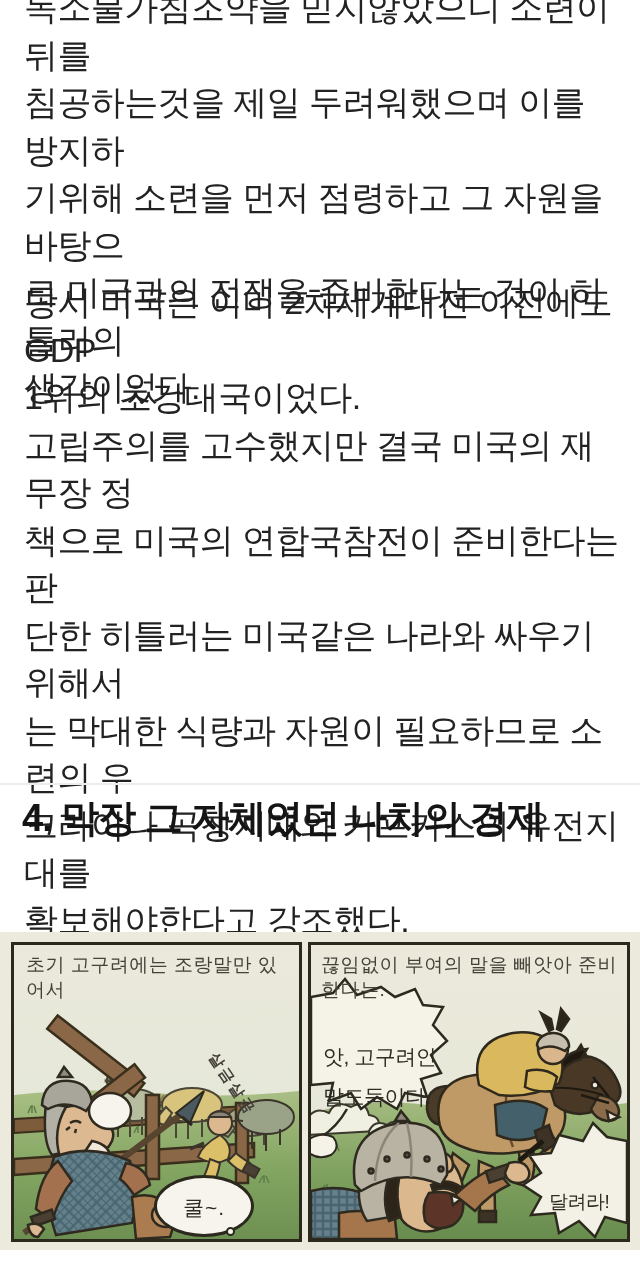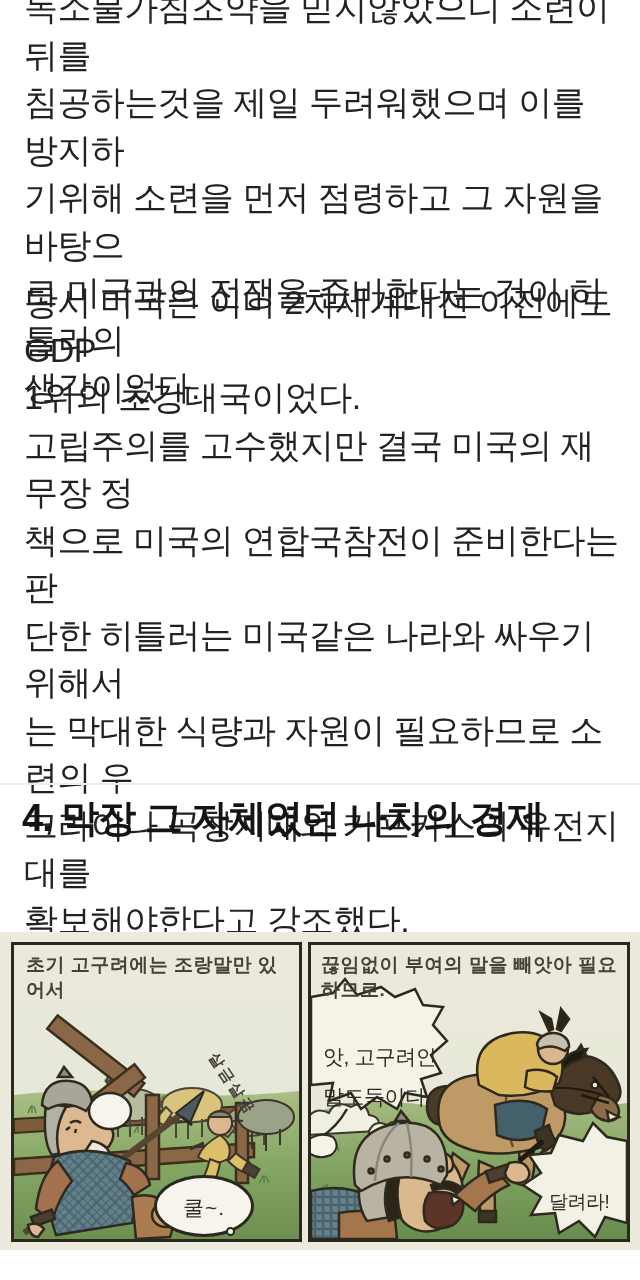--- a/index.html
+++ b/index.html
@@ -54,21 +54,21 @@
   #panel1 { left: 11px; width: 291px; }
   #panel2 { left: 308px; width: 322px; }
   .panel svg { position: absolute; left: 0; top: 0; }
 
   .caption {
     position: absolute;
     font-size: 19px; line-height: 25px;
     letter-spacing: 0.5px;
     color: #44413a;
     white-space: pre-line;
-    font-weight: 700;
+    font-weight: 400;
   }
   #cap1 { left: 12px; top: 7px; width: 265px; }
   #cap2 { left: 10px; top: 7px; width: 308px; }
 
   .sfx {
     position: absolute;
     left: 206px; top: 104px;
     font-size: 15px; font-weight: 700;
     color: #45413a; letter-spacing: 3px;
     transform: rotate(56deg);
@@ -342,18 +342,18 @@
         <line x1="208" y1="216" x2="232" y2="196" stroke="#1e1a12" stroke-width="5"></line>
       </g>
 
       <path d="M0 52 L22 48 L34 34 L46 50 L70 42 L84 52 L104 44 L112 60 L132 62 L122 80 L136 96 L120 110 L130 128 L110 134 L116 152 L94 148 L86 164 L66 152 L50 164 L40 148 L18 156 L22 138 L0 140 Z" fill="#f5f3e8" stroke="#2c291f" stroke-width="2.5"></path>
       <path d="M36 164 q-10 18 -26 28" fill="none" stroke="#2c291f" stroke-width="2.5"></path>
       <path d="M-4 196 q12 -10 26 -4 q8 10 -2 18 q-14 6 -24 -4 Z" fill="#f5f3e8" stroke="#2c291f" stroke-width="2"></path>
 
       <path d="M316 196 L296 192 L282 178 L272 196 L248 190 L240 208 L218 210 L230 228 L212 240 L230 252 L220 270 L244 268 L248 288 L268 276 L284 292 L294 272 L316 278 Z" fill="#f3f1e5" stroke="#2c291f" stroke-width="2.5"></path>
     </svg>
 
-    <div class="caption" id="cap2">끊임없이 부여의 말을 빼앗아 필요하므로.</div>
+    <div class="caption" id="cap2">끊임없이 부여의 말을 빼앗아 준비한다는.</div>
     <div class="bubble-text" id="alert-text">앗, 고구려인
 말도둑이다.</div>
     <div class="bubble-text" id="run-text">달려라!</div>
   </div>
 </div>
 
 </body></html>

